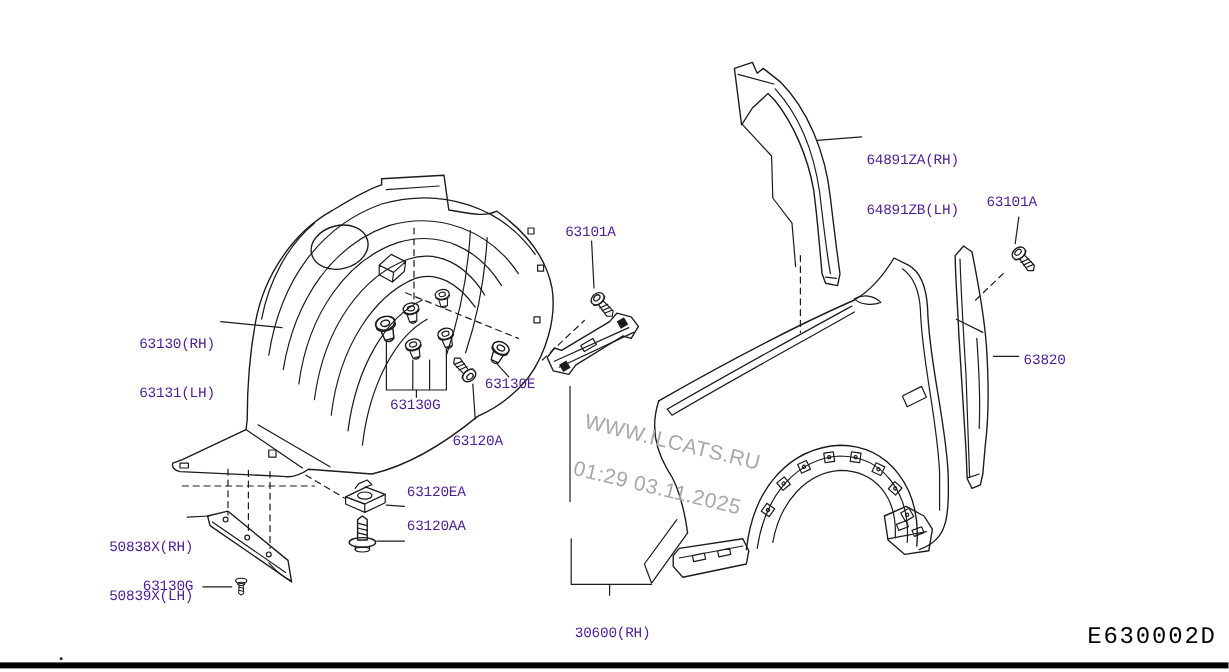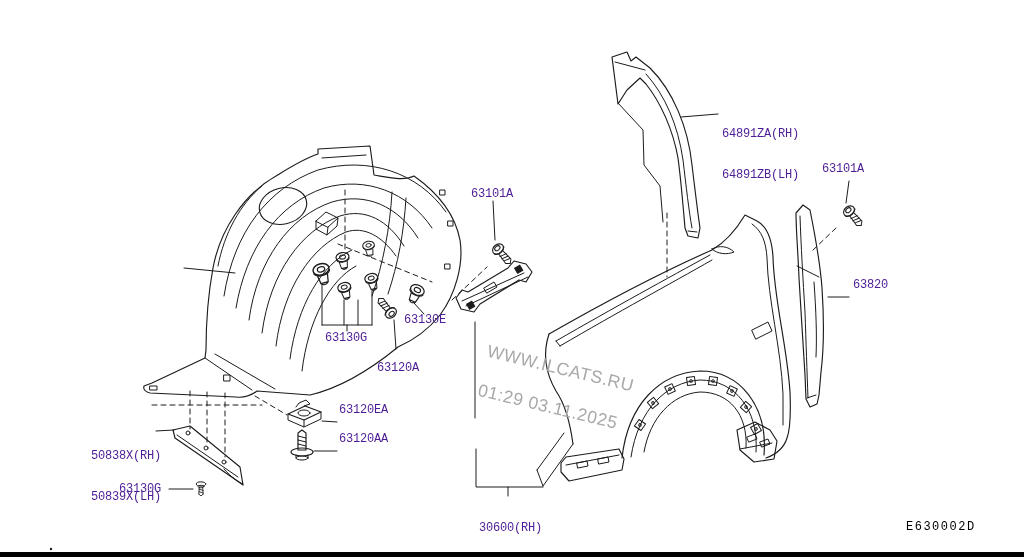--- a/index.html
+++ b/index.html
@@ -1,20 +1,20 @@
 <!DOCTYPE html>
 <html><head>
 <meta charset="utf-8">
 <style>
   html,body{margin:0;padding:0;background:#fff;}
   #stage{position:relative;width:1024px;height:560px;background:#ffffff;overflow:hidden;
          font-family:"Liberation Mono","DejaVu Sans Mono",monospace;}
   #art{position:absolute;left:0;top:0;}
   .pn{position:absolute;font-size:12px;line-height:13.5px;color:#4c1d95;white-space:pre;letter-spacing:-0.2px;}
-  .code{position:absolute;font-size:12px;letter-spacing:1.5px;color:#000;white-space:pre;}
+  .code{position:absolute;font-size:20px;letter-spacing:1.5px;color:#000;white-space:pre;}
   .wm{position:absolute;left:490px;top:341px;color:#a8a8a8;font-family:"Liberation Sans",sans-serif;
       font-size:17.5px;line-height:20px;letter-spacing:0.5px;transform:rotate(13.5deg);
       transform-origin:left top;white-space:pre;}
   .botbar{position:absolute;left:0;top:552px;width:1024px;height:5px;background:#000;}
   svg{display:block;}
   .ln{stroke:#1c1c1c;fill:none;stroke-width:1.15;stroke-linecap:round;stroke-linejoin:round;}
   .thin{stroke-width:1;}
   .dash{stroke-dasharray:5 4;}
   .blk{fill:#1c1c1c;stroke:none;}
 </style>
@@ -246,27 +246,31 @@
     <path class="ln thin dash" d="M225,393 L225,457"></path>
     <path class="ln thin dash" d="M255,396 L287,415"></path>
   </g>
 
   <circle class="blk" cx="51" cy="549" r="1.2"></circle>
 </svg>
 
   <div class="wm"><span>WWW.ILCATS.RU</span><br>
 <span>01:29 03.11.2025</span></div>
 
+  <div class="pn" style="left:116px;top:254px">
+    <div>63130(RH)</div>
+    <div>63131(LH)</div>
+  </div>
   <div class="pn" style="left:722px;top:101px">
     <div>64891ZA(RH)</div>
     <div>64891ZB(LH)</div>
   </div>
   <div class="pn" style="left:471px;top:188px">63101A</div>
   <div class="pn" style="left:822px;top:163px">63101A</div>
-  <div class="pn" style="left:853px;top:279px">63820</div>
+  <div class="pn" style="left:853px;top:294px">63820</div>
   <div class="pn" style="left:404px;top:314px">63130E</div>
   <div class="pn" style="left:325px;top:332px">63130G</div>
   <div class="pn" style="left:377px;top:362px">63120A</div>
   <div class="pn" style="left:339px;top:404px">63120EA</div>
   <div class="pn" style="left:339px;top:433px">63120AA</div>
   <div class="pn" style="left:91px;top:423px">
     <div>50838X(RH)</div>
     <div>50839X(LH)</div>
   </div>
   <div class="pn" style="left:119px;top:483px">63130G</div>

